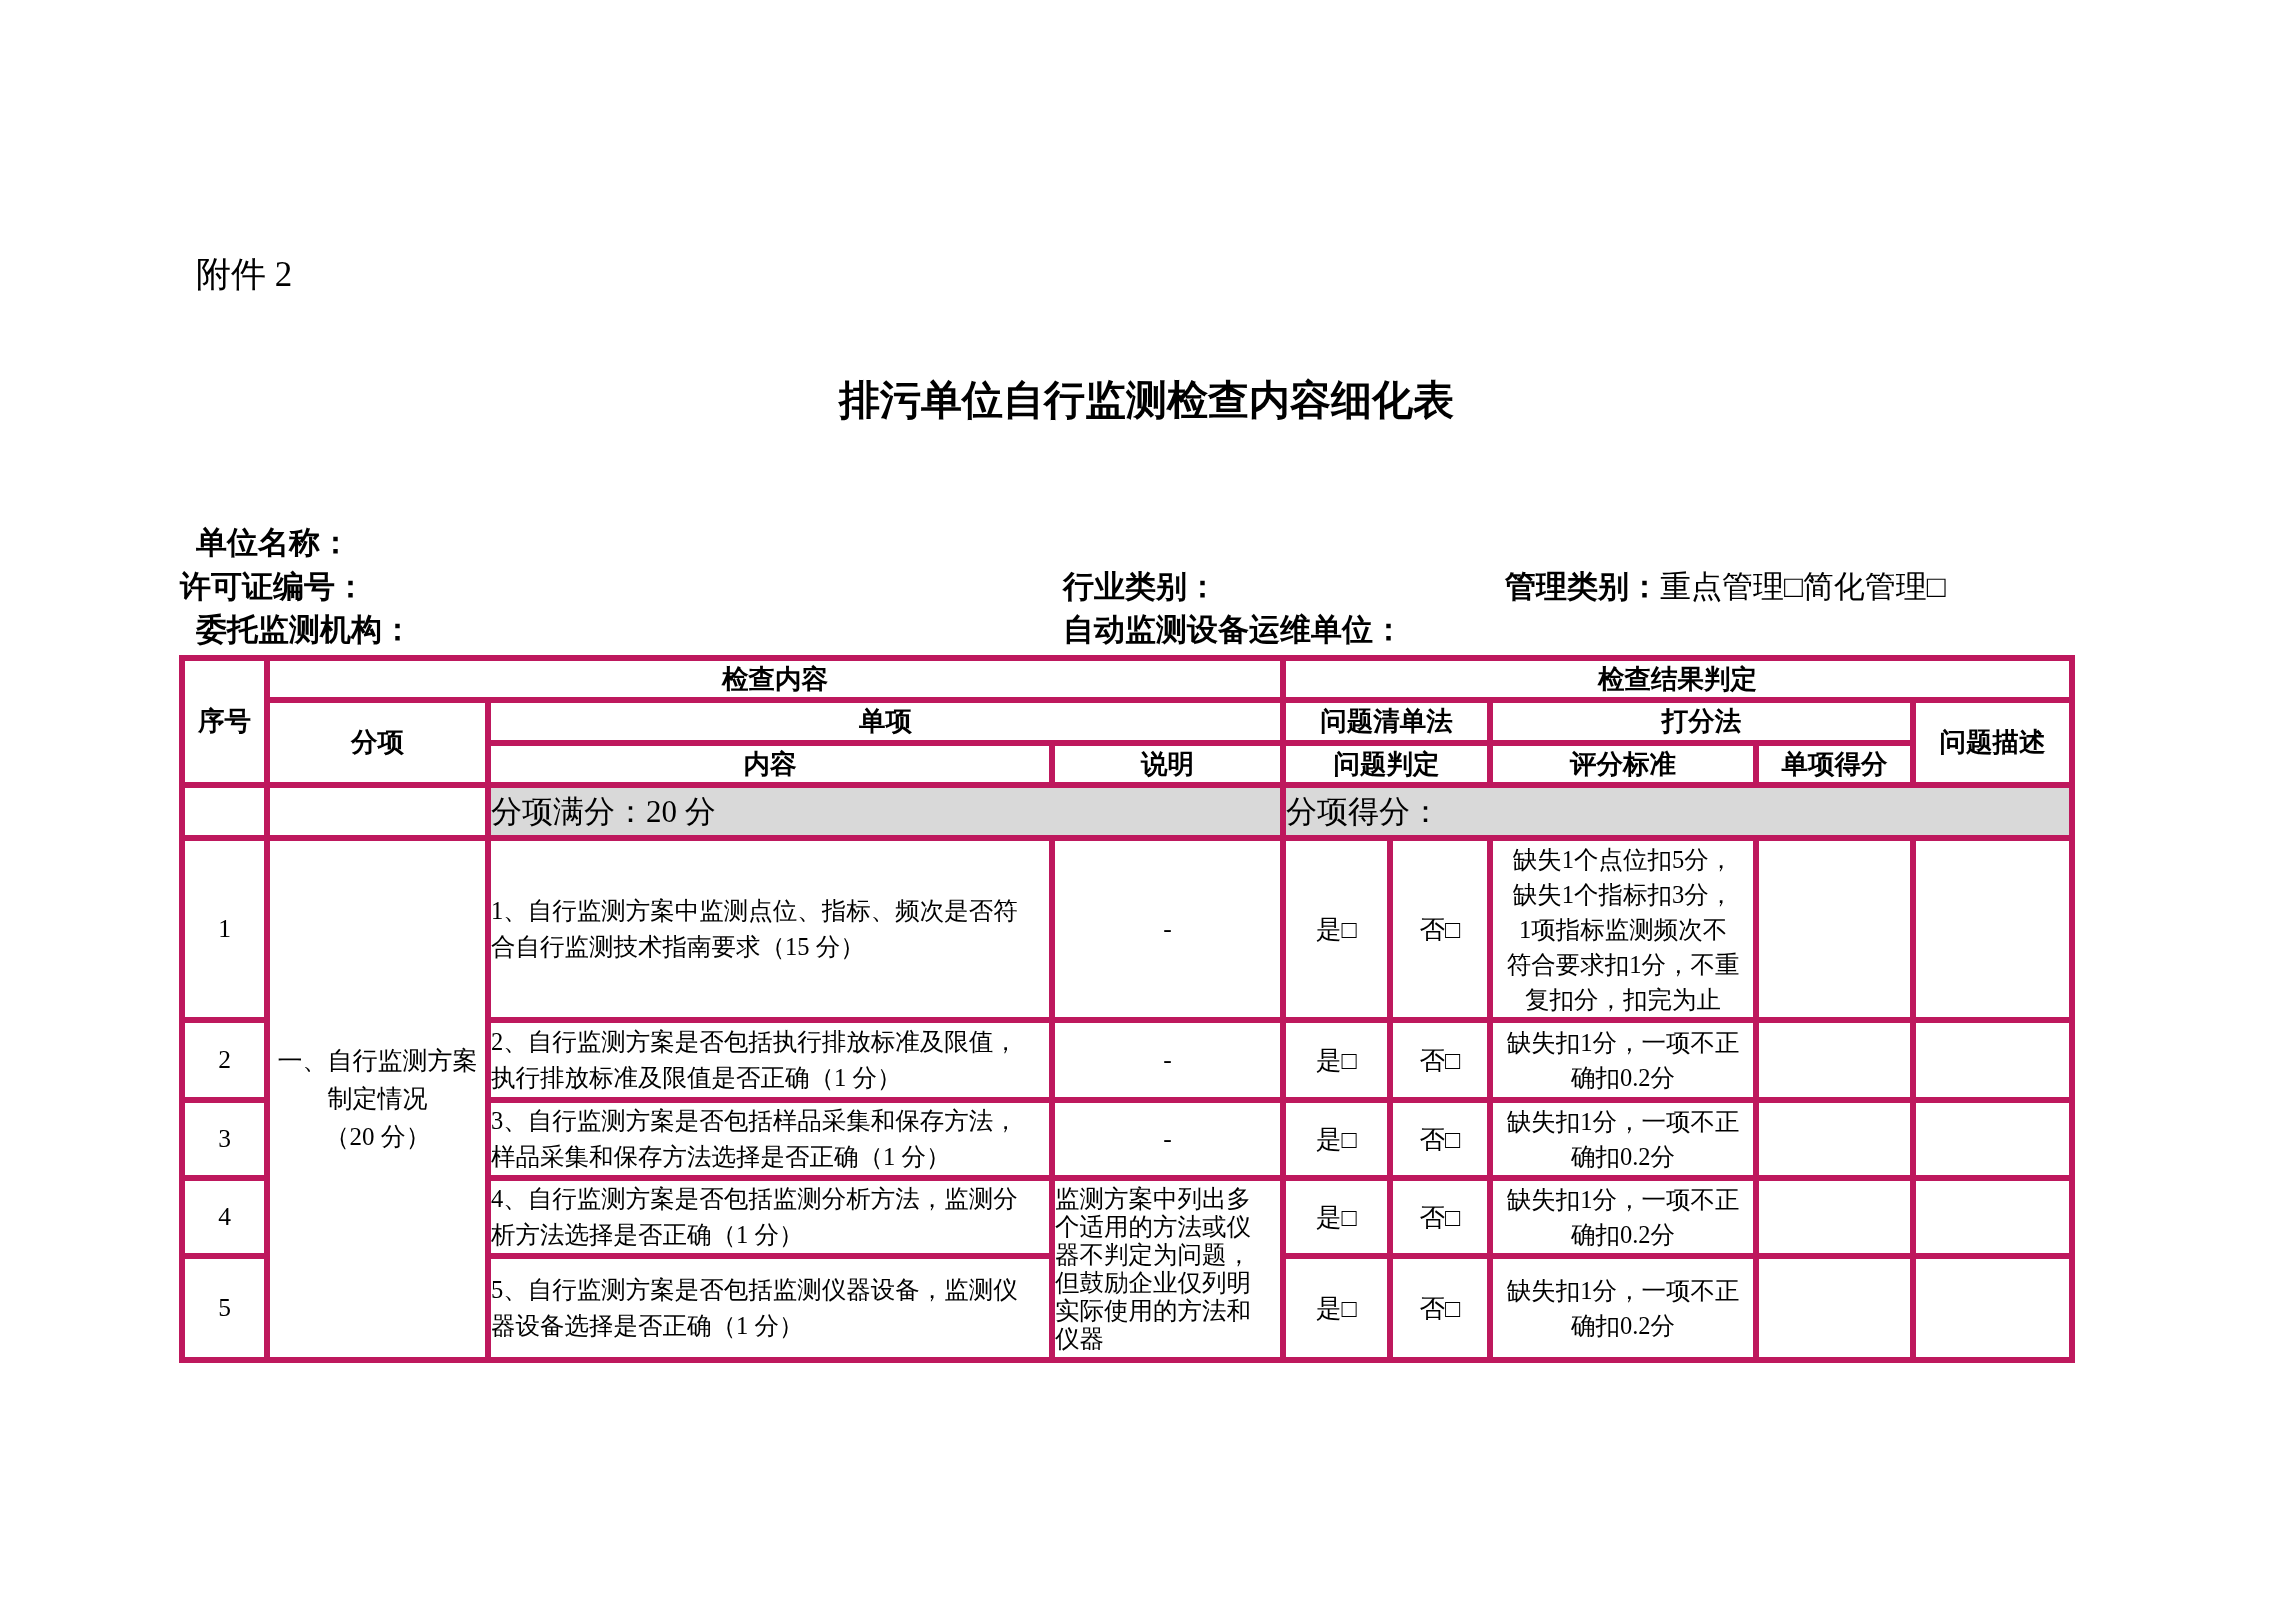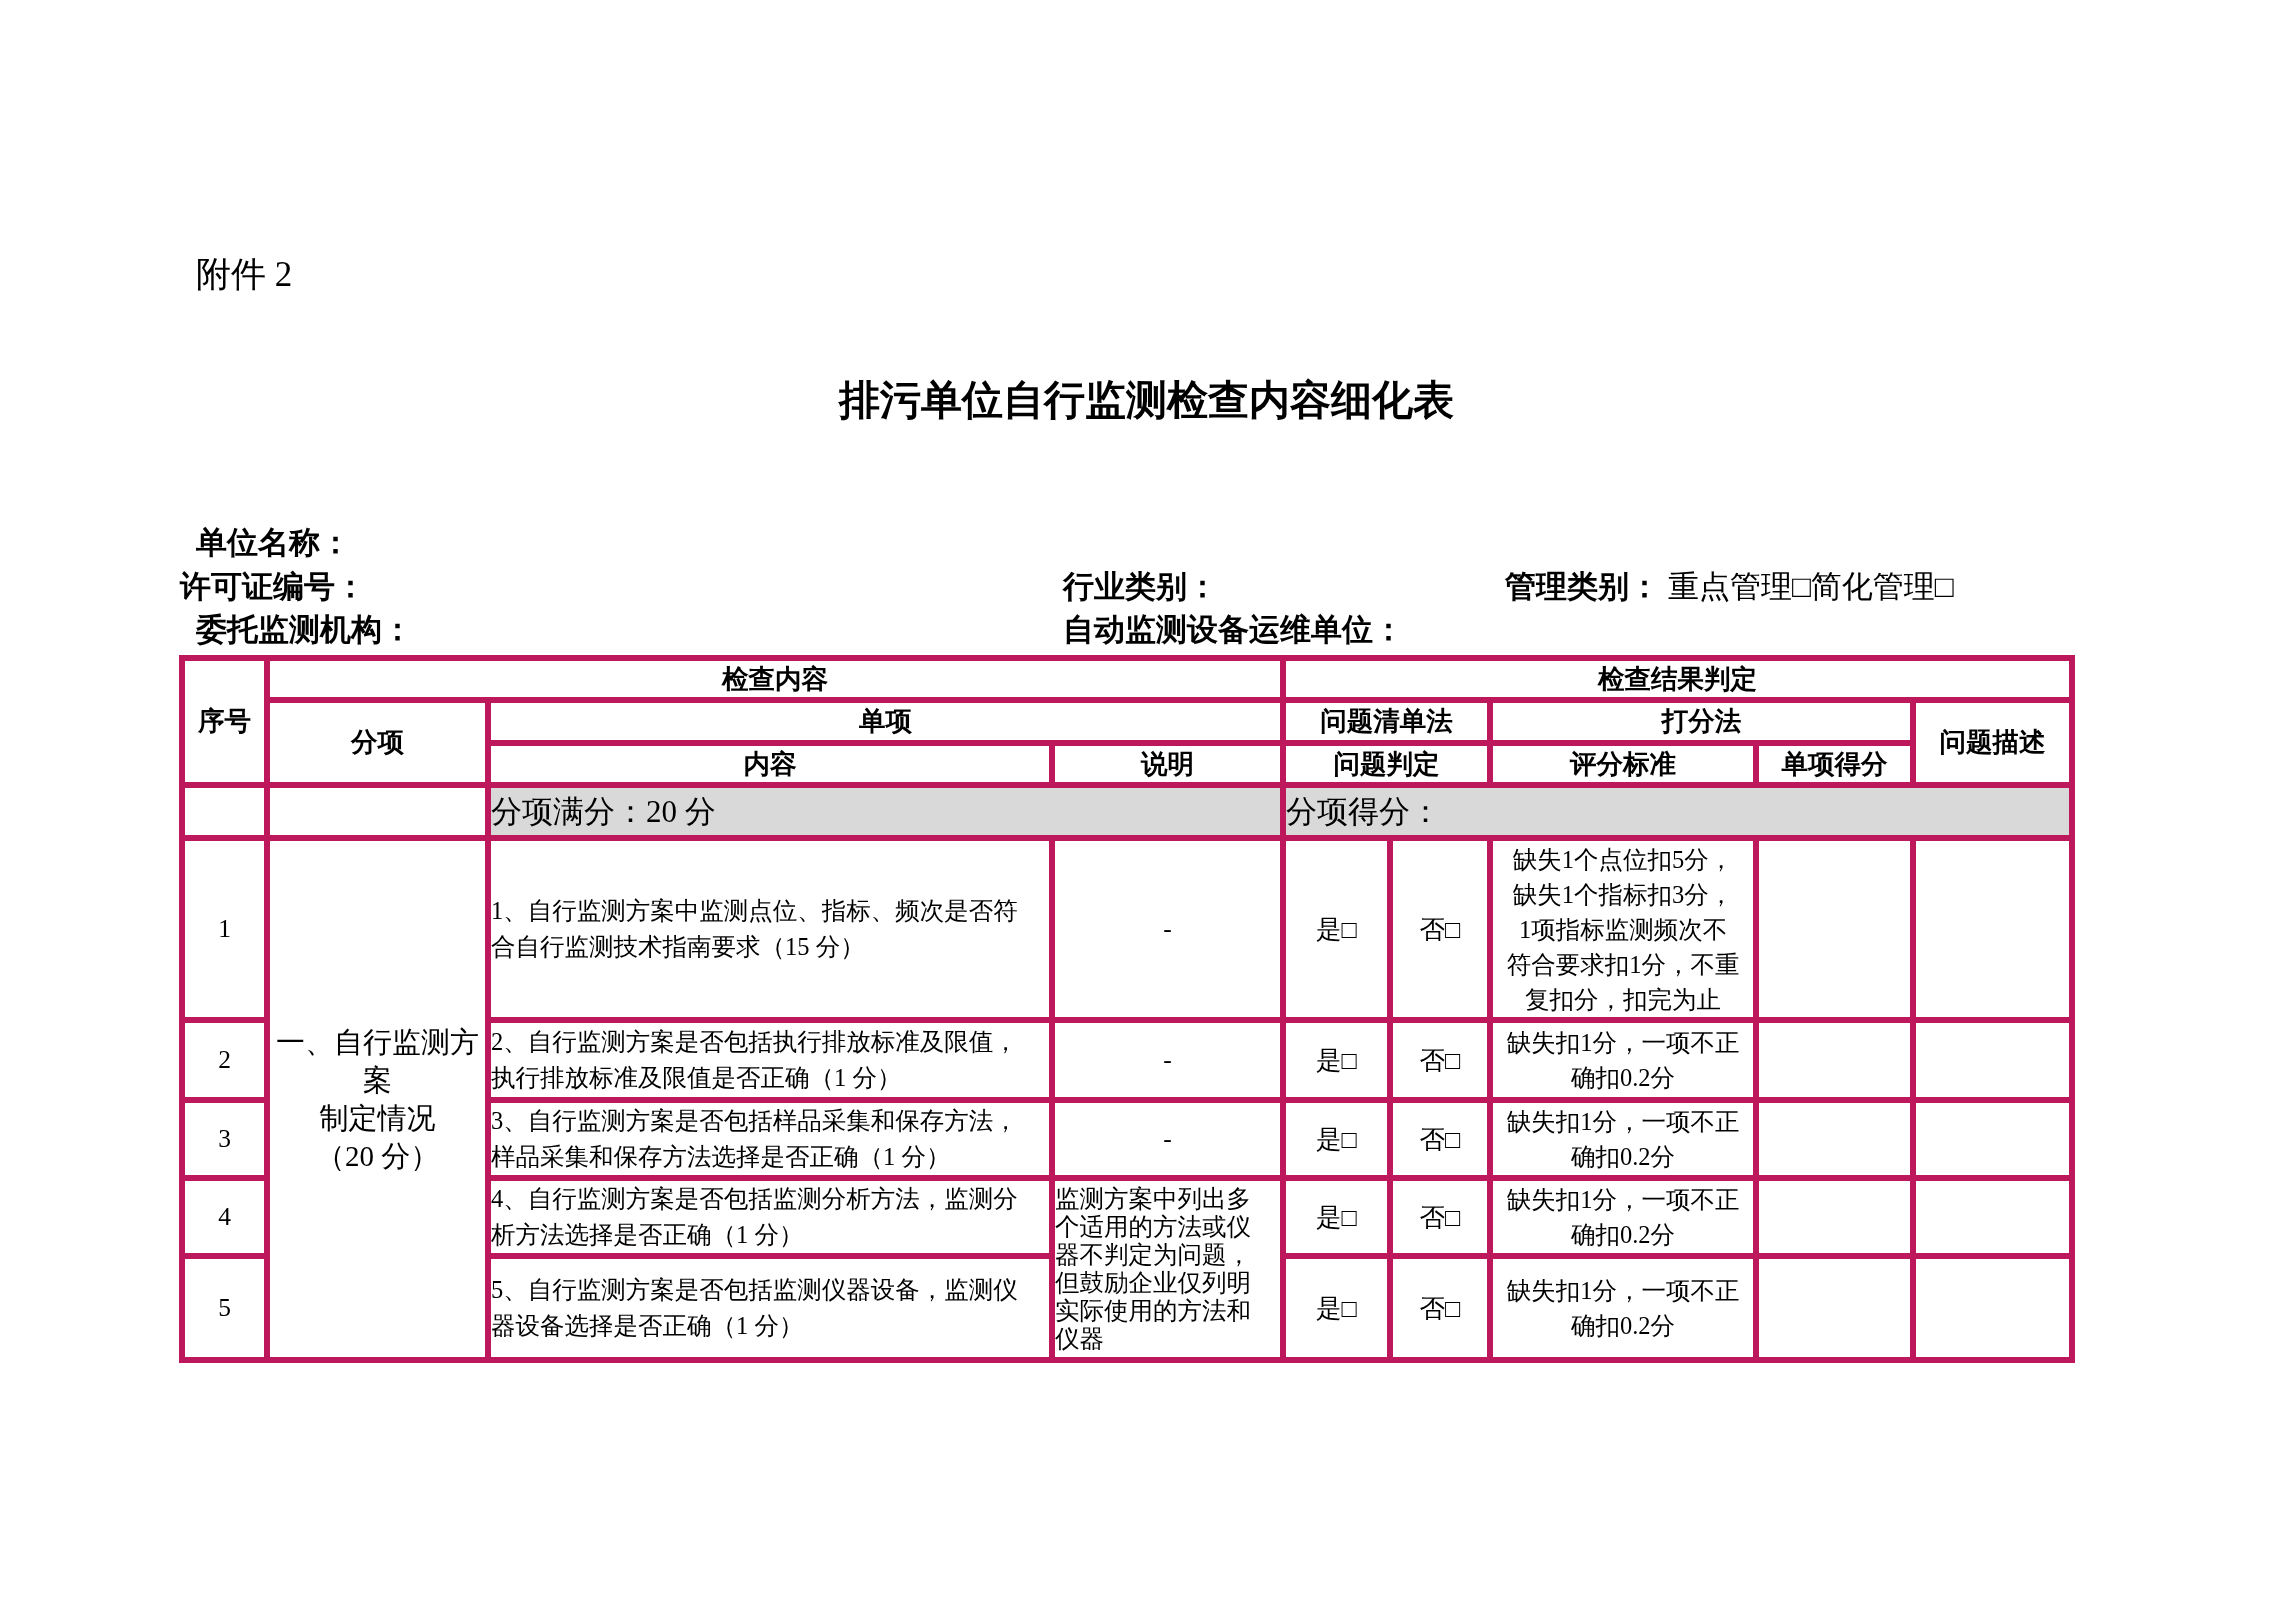--- a/index.html
+++ b/index.html
@@ -20,21 +20,21 @@
     text-align:center;
     font-family:"Liberation Sans","DejaVu Sans",sans-serif;
     font-weight:bold;font-size:41px;line-height:49px;
     letter-spacing:0px;
   }
   .field{
     position:absolute;
     font-weight:bold;font-size:31px;line-height:39px;
     white-space:nowrap;
   }
-  .field .opts{font-weight:normal;margin-left:8px;}
+  .field .opts{font-weight:normal;}
   .f-unit{left:196px;top:523px;}
   .f-license{left:180px;top:567px;text-align:center;}
   .f-entrusted{left:196px;top:610px;}
   .f-industry{left:1063px;top:567px;}
   .f-autodev{left:1063px;top:610px;}
   .f-mgmt{left:1505px;top:567px;}
 
   table.grid{
     position:absolute;left:179px;top:655px;
     border-collapse:collapse;table-layout:fixed;
@@ -54,21 +54,21 @@
   .r1{height:182px;} .r2{height:80px;} .r3{height:74px;}
   .r4{height:73px;} .r5{height:104px;}
 
   td.gray{
     background:#d9d9d9;
     font-size:31px;text-align:left;padding-left:12.7px;
     white-space:nowrap;
   }
   td.c-seq{font-size:25.5px;text-align:center;}
   td.c-sub{
-    font-size:29px;line-height:38px;text-align:center;
+    font-size:25px;line-height:38px;text-align:center;
     white-space:pre-line;
   }
   td.c-content{
     font-size:24.5px;line-height:36px;text-align:left;
     padding-left:8.8px;padding-right:3.9px;white-space:pre-line;
   }
   td.c-note{font-size:25.5px;text-align:center;}
   td.c-note45{
     font-size:24.5px;line-height:28px;text-align:left;
     padding-left:8.8px;padding-right:2px;white-space:pre-line;

